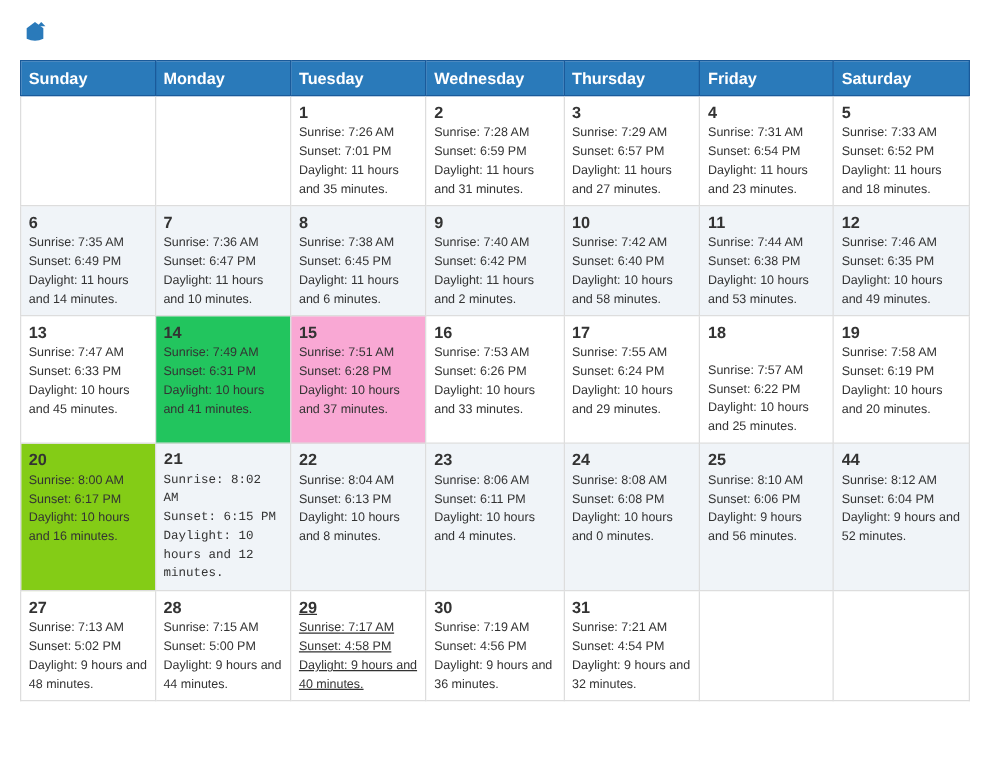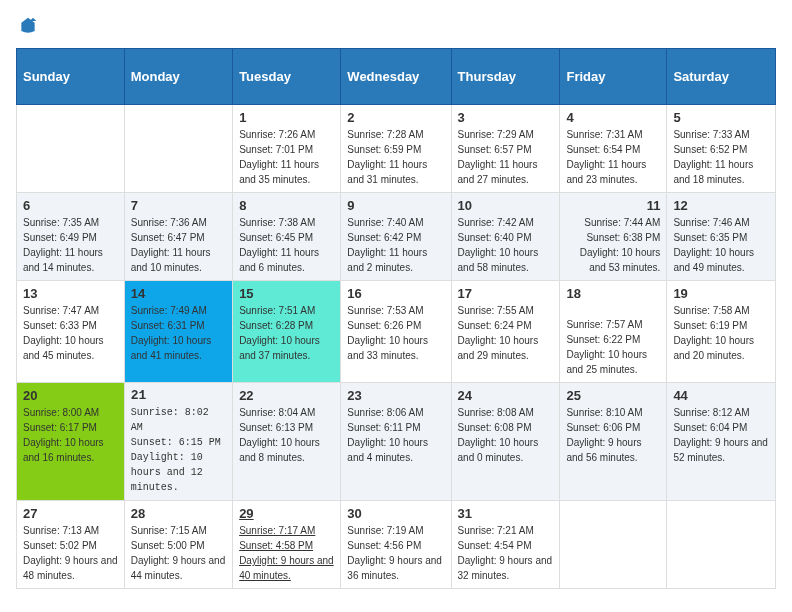--- a/index.html
+++ b/index.html
@@ -49,21 +49,21 @@
     }
     .calendar {
       width: 100%;
       border-collapse: collapse;
       border: 1px solid #ccc;
     }
     .calendar th {
       background-color: #2a7aba;
       color: #fff;
       text-align: left;
-      padding: 20px 6px;
+      padding: 6px 6px;
       font-size: 13px;
       font-weight: bold;
       border: 1px solid #1a5a9a;
     }
     .calendar td {
       vertical-align: top;
       padding: 5px 6px;
       font-size: 10.5px;
       color: #333;
       border: 1px solid #ddd;
@@ -183,47 +183,47 @@
           <div class="day-detail" style="white-space: pre-line;">Sunrise: 7:40 AM
 Sunset: 6:42 PM
 Daylight: 11 hours and 2 minutes.</div>
         </td>
         <td style="background: rgb(240, 244, 248);">
           <span class="day-num">10</span>
           <div class="day-detail" style="white-space: pre-line;">Sunrise: 7:42 AM
 Sunset: 6:40 PM
 Daylight: 10 hours and 58 minutes.</div>
         </td>
-        <td style="background: rgb(240, 244, 248); text-align: right;">
+        <td style="background: rgb(240, 244, 248);">
           <span class="day-num">11</span>
           <div class="day-detail" style="white-space: pre-line;">Sunrise: 7:44 AM
 Sunset: 6:38 PM
 Daylight: 10 hours and 53 minutes.</div>
         </td>
         <td style="background: rgb(240, 244, 248);">
           <span class="day-num">12</span>
           <div class="day-detail" style="white-space: pre-line;">Sunrise: 7:46 AM
 Sunset: 6:35 PM
 Daylight: 10 hours and 49 minutes.</div>
         </td>
       </tr>
       <tr>
         <td style="background: rgb(255, 255, 255);">
           <span class="day-num">13</span>
           <div class="day-detail" style="white-space: pre-line;">Sunrise: 7:47 AM
 Sunset: 6:33 PM
 Daylight: 10 hours and 45 minutes.</div>
         </td>
-        <td style="background: #0ea5e9;">
+        <td style="background: #22c55e;">
           <span class="day-num">14</span>
           <div class="day-detail" style="white-space: pre-line;">Sunrise: 7:49 AM
 Sunset: 6:31 PM
 Daylight: 10 hours and 41 minutes.</div>
         </td>
-        <td style="background: #5eead4;">
+        <td style="background: #f9a8d4;">
           <span class="day-num">15</span>
           <div class="day-detail" style="white-space: pre-line;">Sunrise: 7:51 AM
 Sunset: 6:28 PM
 Daylight: 10 hours and 37 minutes.</div>
         </td>
         <td style="background: rgb(255, 255, 255);">
           <span class="day-num">16</span>
           <div class="day-detail" style="white-space: pre-line;">Sunrise: 7:53 AM
 Sunset: 6:26 PM
 Daylight: 10 hours and 33 minutes.</div>

